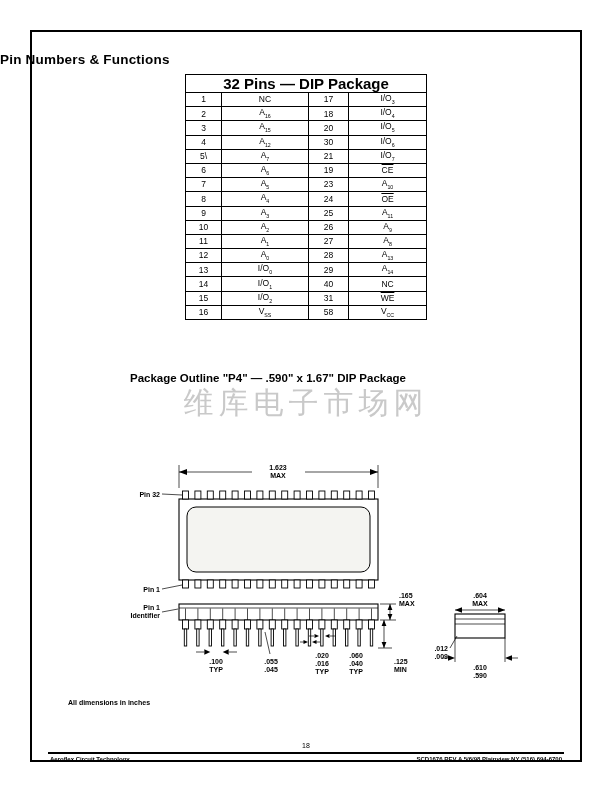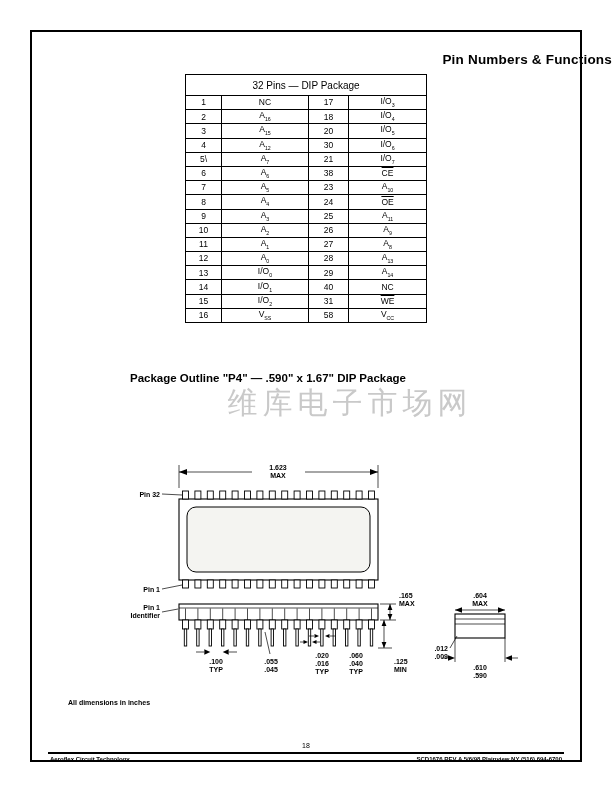--- a/index.html
+++ b/index.html
@@ -2,29 +2,29 @@
 <html><head>
 <meta charset="utf-8">
 <style>
   * { box-sizing: border-box; }
   html, body { margin: 0; padding: 0; background: #ffffff; }
   .sheet {
     position: relative; width: 612px; height: 792px; background: #fff;
     font-family: "Liberation Sans", sans-serif; color: #000; overflow: hidden;
   }
   .frame { position: absolute; left: 30px; top: 30px; width: 552px; height: 732px; border: 2px solid #000; }
-  .doc-title { position: absolute; top: 52px; left: 0; width: 612px; text-align: right; font-size: 13.5px; font-weight: bold; letter-spacing: 0.2px; }
+  .doc-title { position: absolute; top: 52px; left: 0; width: 612px; text-align: left; font-size: 13.5px; font-weight: bold; letter-spacing: 0.2px; }
   .pin-table { position: absolute; top: 74px; left: 185px; width: 241px; border-collapse: collapse; table-layout: fixed; }
   .pin-table th, .pin-table td { border: 1px solid #000; text-align: center; vertical-align: middle; padding: 0; }
-  .pin-table th { font-size: 10px; font-weight: normal; height: 21px; }
+  .pin-table th { font-size: 15px; font-weight: bold; height: 15px; }
   .pin-table td { font-size: 8.5px; height: 14.2px; line-height: 1; }
   sub { font-size: 0.62em; }
   .ovl { text-decoration: overline; text-align: center; }
   .outline-heading { position: absolute; top: 372px; left: 268px; transform: translateX(-50%); font-size: 11.5px; font-weight: bold; white-space: nowrap; }
-  .watermark { position: absolute; top: 383px; left: 306px; transform: translateX(-50%); font-size: 30px; color: #c9c9c9; letter-spacing: 5px; white-space: nowrap; font-family: "Liberation Serif", serif; z-index: 0; margin-left: 44px; }
+  .watermark { position: absolute; top: 383px; left: 306px; transform: translateX(-50%); font-size: 30px; color: #c9c9c9; letter-spacing: 5px; white-space: nowrap; font-family: "Liberation Serif", serif; z-index: 0; }
   .diagram { position: absolute; top: 452px; left: 66px; z-index: 1; }
   .dims-note { position: absolute; top: 699px; left: 68px; font-size: 7px; font-weight: bold; }
   .footer-line { position: absolute; top: 752px; left: 48px; width: 516px; height: 2px; background: #000; }
   .footer-page { position: absolute; top: 742px; left: 0; width: 612px; text-align: center; font-size: 7px; }
   .footer-left { position: absolute; top: 756px; left: 50px; font-size: 6px; font-weight: bold; }
   .footer-right { position: absolute; top: 756px; right: 50px; font-size: 6px; font-weight: bold; text-align: right; }
   svg text { font-family: "Liberation Sans", sans-serif; font-weight: bold; font-size: 7px; fill: #000; }
   .ln   { stroke: #000; stroke-width: 1.1; fill: none; }
   .thin { stroke: #000; stroke-width: 0.7; fill: none; }
   .fillb { fill: #000; stroke: none; }
@@ -77,21 +77,21 @@
         </tr>
         <tr>
           <td><span>5\</span></td>
           <td><span>A<sub>7</sub></span></td>
           <td><span>21</span></td>
           <td><span>I/O<sub>7</sub></span></td>
         </tr>
         <tr>
           <td><span>6</span></td>
           <td><span>A<sub>6</sub></span></td>
-          <td><span>38</span></td>
+          <td><span>19</span></td>
           <td><span class="ovl">CE</span></td>
         </tr>
         <tr>
           <td><span>7</span></td>
           <td><span>A<sub>5</sub></span></td>
           <td><span>23</span></td>
           <td><span>A<sub>10</sub></span></td>
         </tr>
         <tr>
           <td><span>8</span></td>

